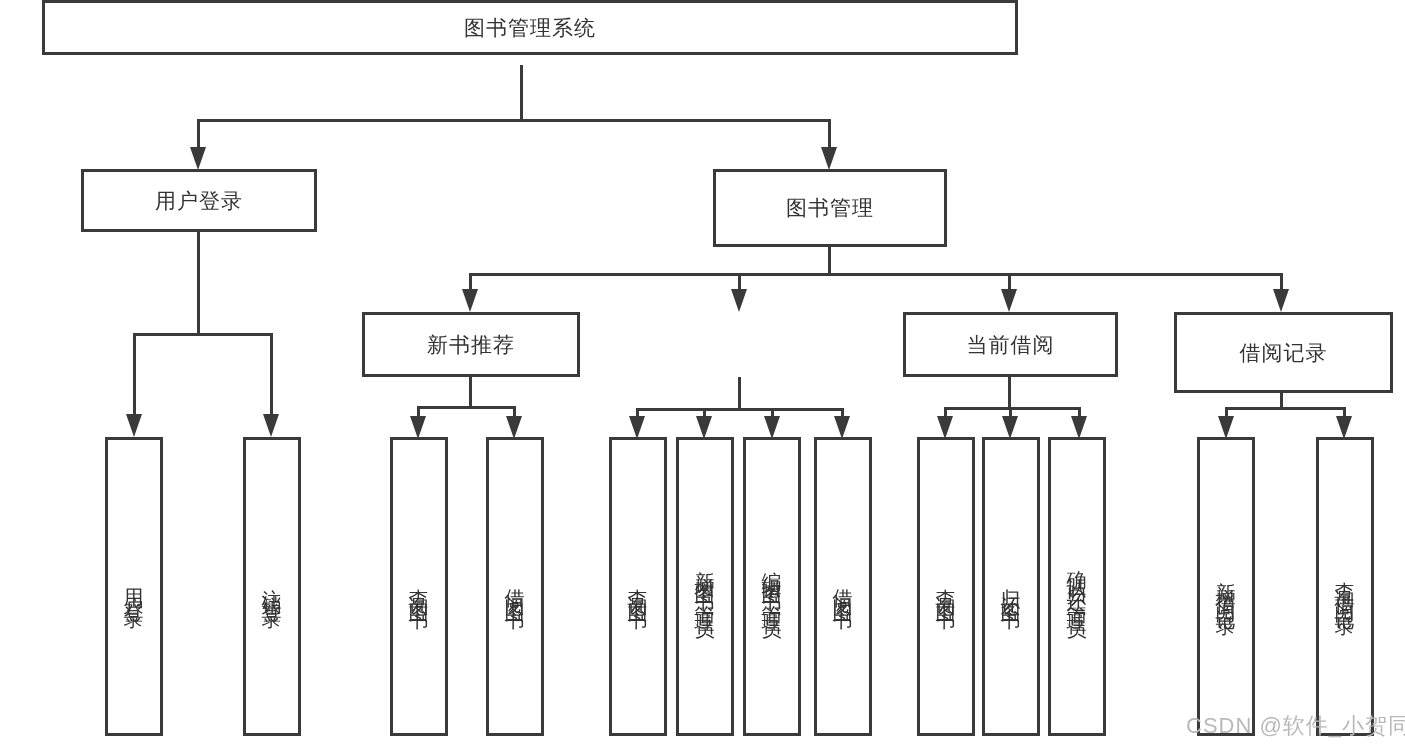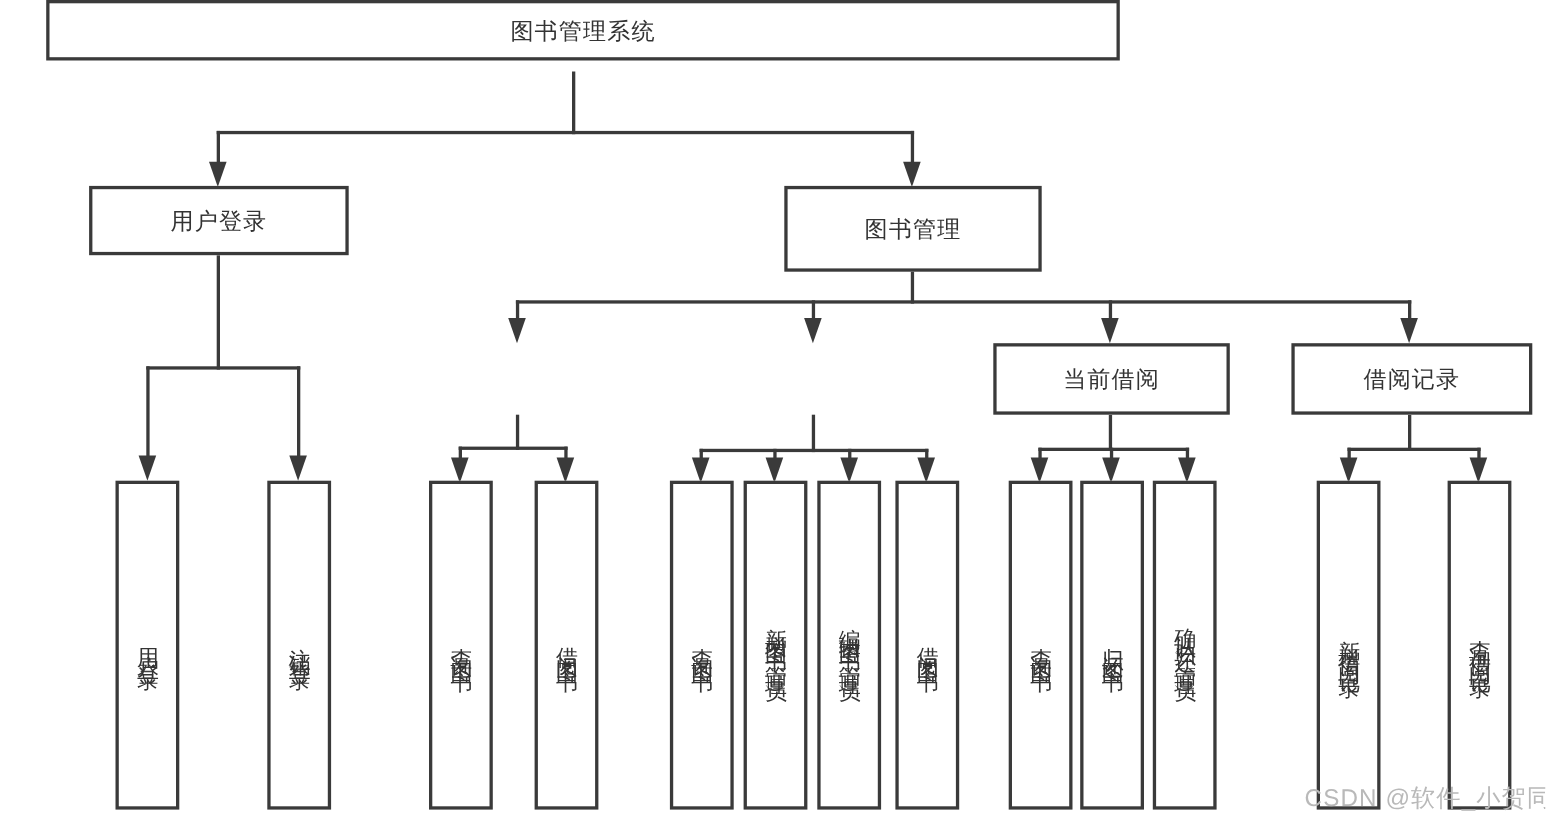--- a/index.html
+++ b/index.html
@@ -64,24 +64,27 @@
     <span>图书管理系统</span>
   </div>
 
   <div class="box" style="left:81px;top:169px;width:236px;height:63px;">
     <span>用户登录</span>
   </div>
   <div class="box" style="left:713px;top:169px;width:234px;height:78px;">
     <span>图书管理</span>
   </div>
 
+  <div class="box" style="left:362px;top:312px;width:218px;height:65px;">
+    <span>新书推荐</span>
+  </div>
   <div class="box" style="left:903px;top:312px;width:215px;height:65px;">
     <span>当前借阅</span>
   </div>
-  <div class="box" style="left:1174px;top:312px;width:219px;height:65px;">
+  <div class="box" style="left:1174px;top:312px;width:219px;height:81px;">
     <span>借阅记录</span>
   </div>
 
   <div class="box vbox" style="left:105px;top:437px;width:58px;height:299px;">
     <span>用户登录</span>
   </div>
   <div class="box vbox" style="left:243px;top:437px;width:58px;height:299px;">
     <span>注销登录</span>
   </div>
 

